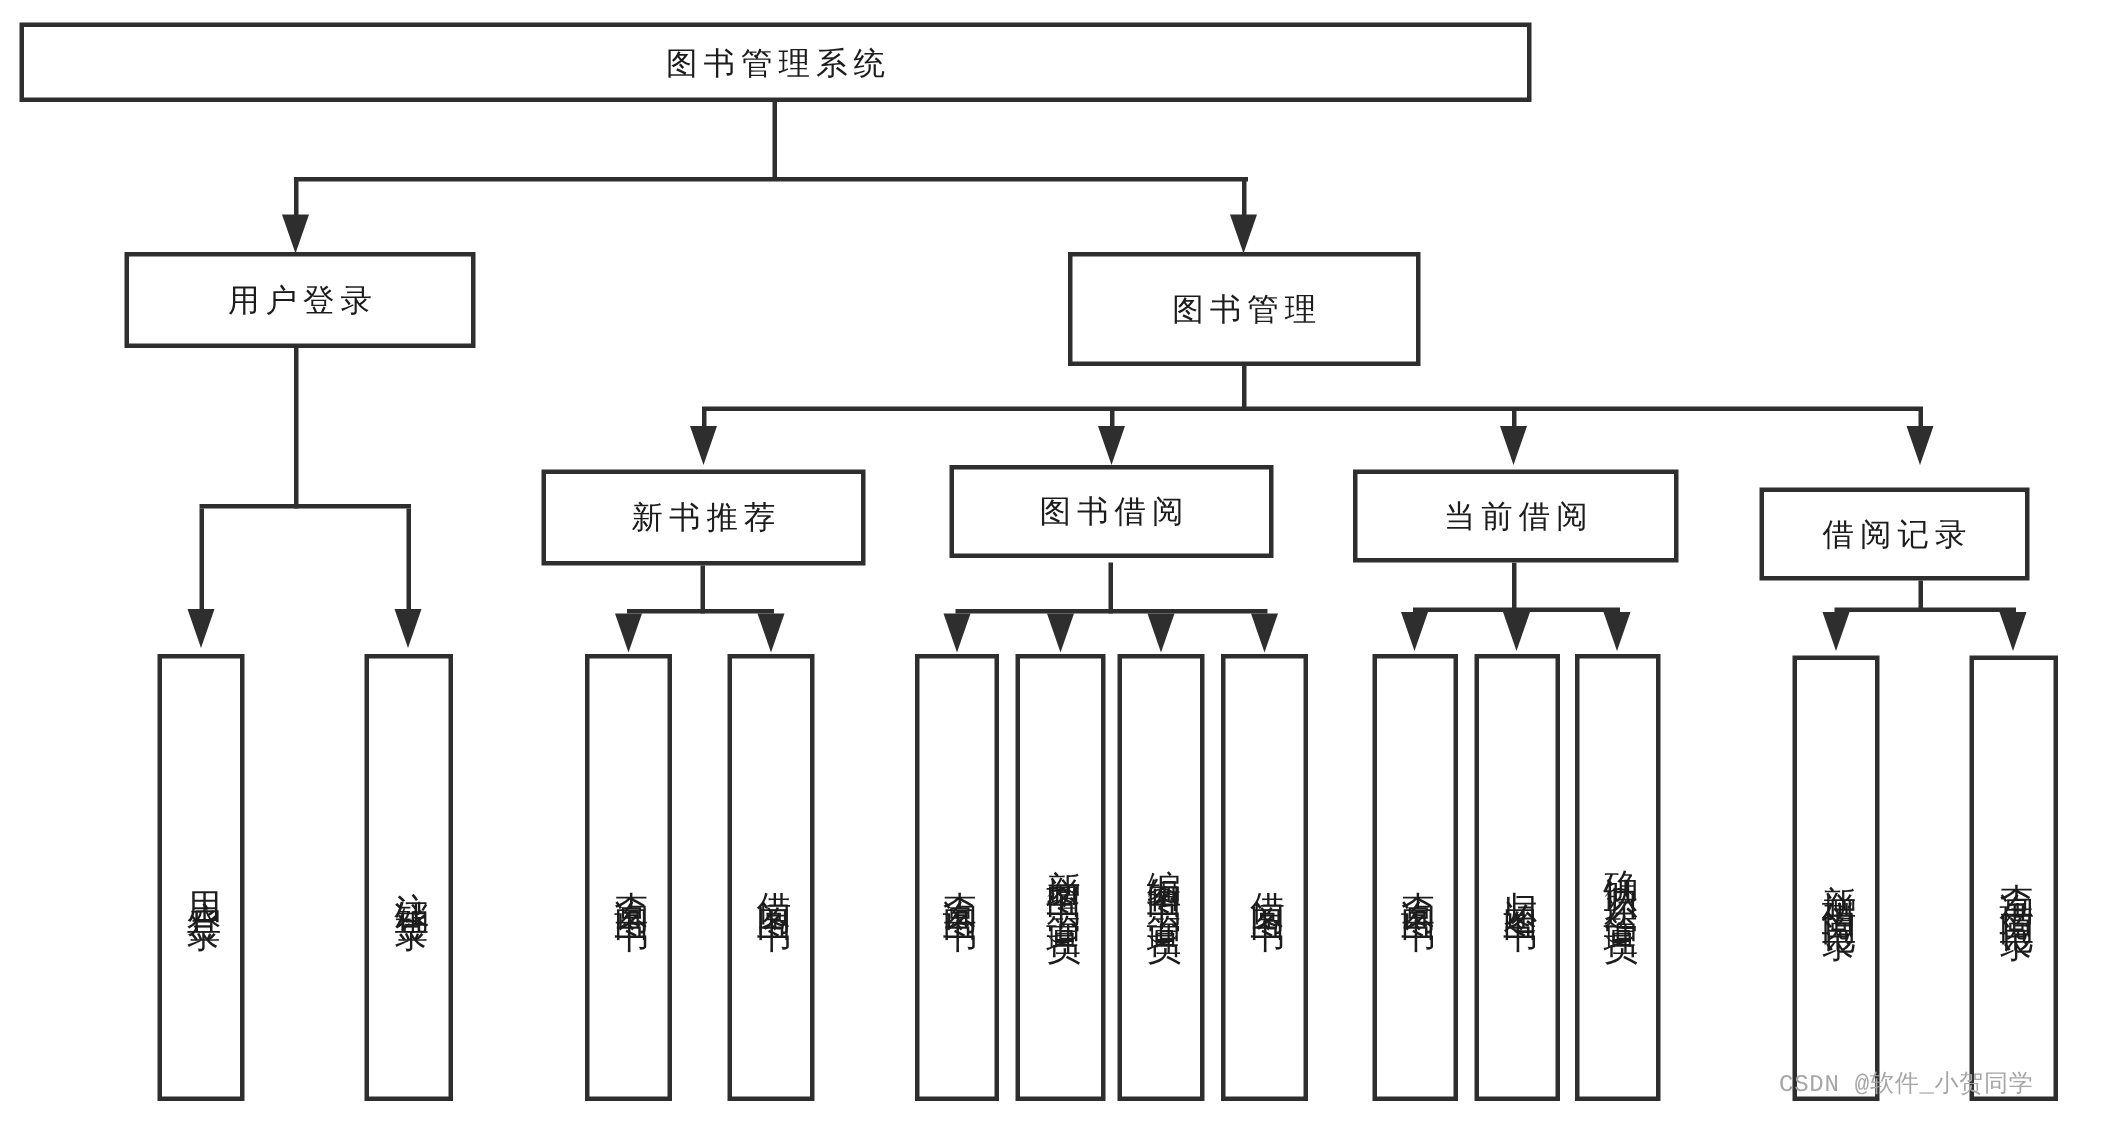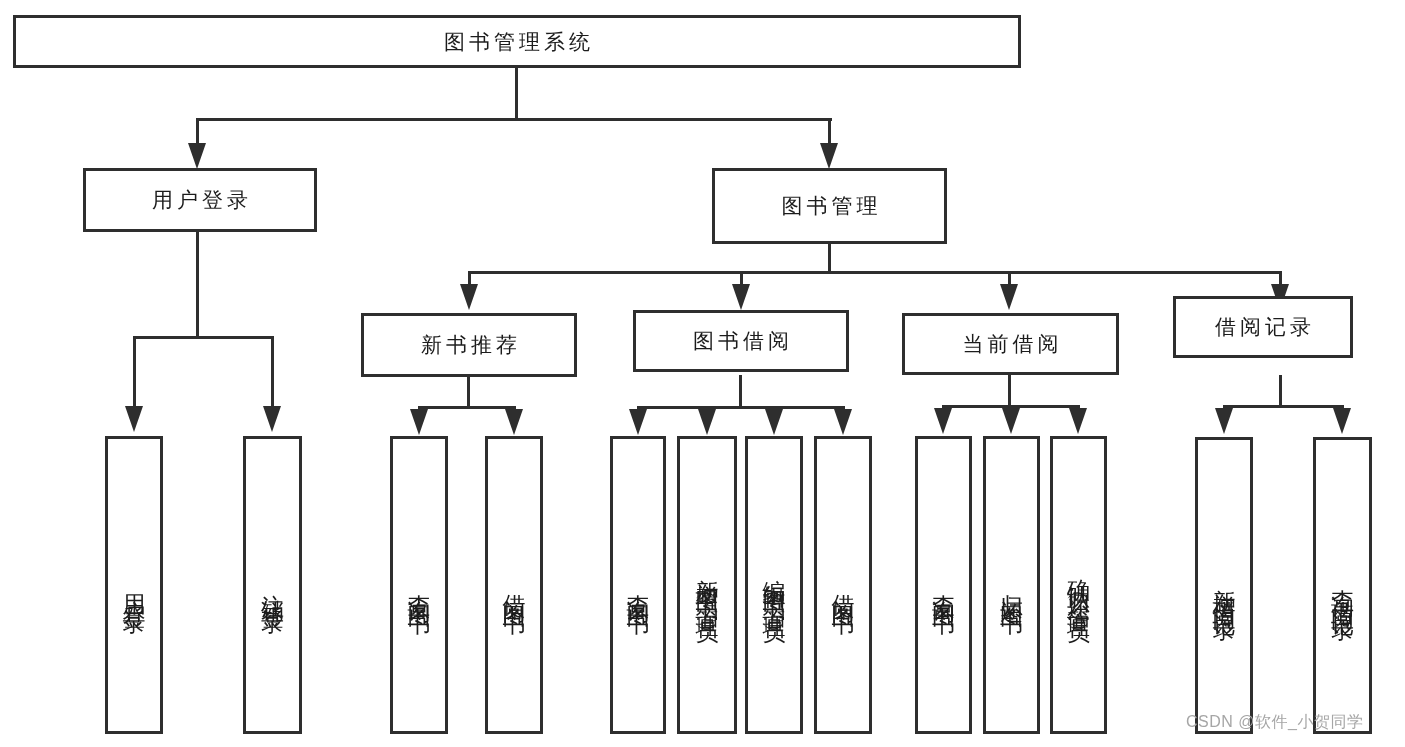--- a/index.html
+++ b/index.html
@@ -1,21 +1,21 @@
 <!DOCTYPE html>
 <html><head>
 <meta charset="utf-8">
 <style>
   * { margin:0; padding:0; box-sizing:border-box; }
   html,body { background:#ffffff; }
   .canvas {
     position:relative;
     width:1405px; height:747px;
     background:#ffffff;
-    font-family:Liberation Sans, sans-serif;
+    font-family:Liberation Mono, monospace;
     overflow:hidden;
     color:#1c1c1c;
   }
   .box {
     position:absolute;
     border:3px solid #2e2e2e;
     background:#ffffff;
     display:flex;
     align-items:center;
     justify-content:center;
@@ -102,21 +102,21 @@
   <div class="arrow" style="left:1333px;top:408px;"></div>
 
   <div class="box h-box" style="left:13px;top:15px;width:1008px;height:53px;">图书管理系统</div>
 
   <div class="box h-box" style="left:83px;top:168px;width:234px;height:64px;">用户登录</div>
   <div class="box h-box" style="left:712px;top:168px;width:235px;height:76px;">图书管理</div>
 
   <div class="box h-box" style="left:361px;top:313px;width:216px;height:64px;">新书推荐</div>
   <div class="box h-box" style="left:633px;top:310px;width:216px;height:62px;">图书借阅</div>
   <div class="box h-box" style="left:902px;top:313px;width:217px;height:62px;">当前借阅</div>
-  <div class="box h-box" style="left:1173px;top:296px;width:180px;height:62px;">借阅记录</div>
+  <div class="box h-box" style="left:1173px;top:325px;width:180px;height:62px;">借阅记录</div>
 
   <div class="box v-box" style="left:105px;top:436px;width:58px;height:298px;">用户登录</div>
   <div class="box v-box" style="left:243px;top:436px;width:59px;height:298px;">注销登录</div>
 
   <div class="box v-box" style="left:390px;top:436px;width:58px;height:298px;">查询图书</div>
   <div class="box v-box" style="left:485px;top:436px;width:58px;height:298px;">借阅图书</div>
 
   <div class="box v-box" style="left:610px;top:436px;width:56px;height:298px;">查询图书</div>
   <div class="box v-box" style="left:677px;top:436px;width:60px;height:298px;">新增图书（管理员）</div>
   <div class="box v-box" style="left:745px;top:436px;width:58px;height:298px;">编辑图书（管理员）</div>

